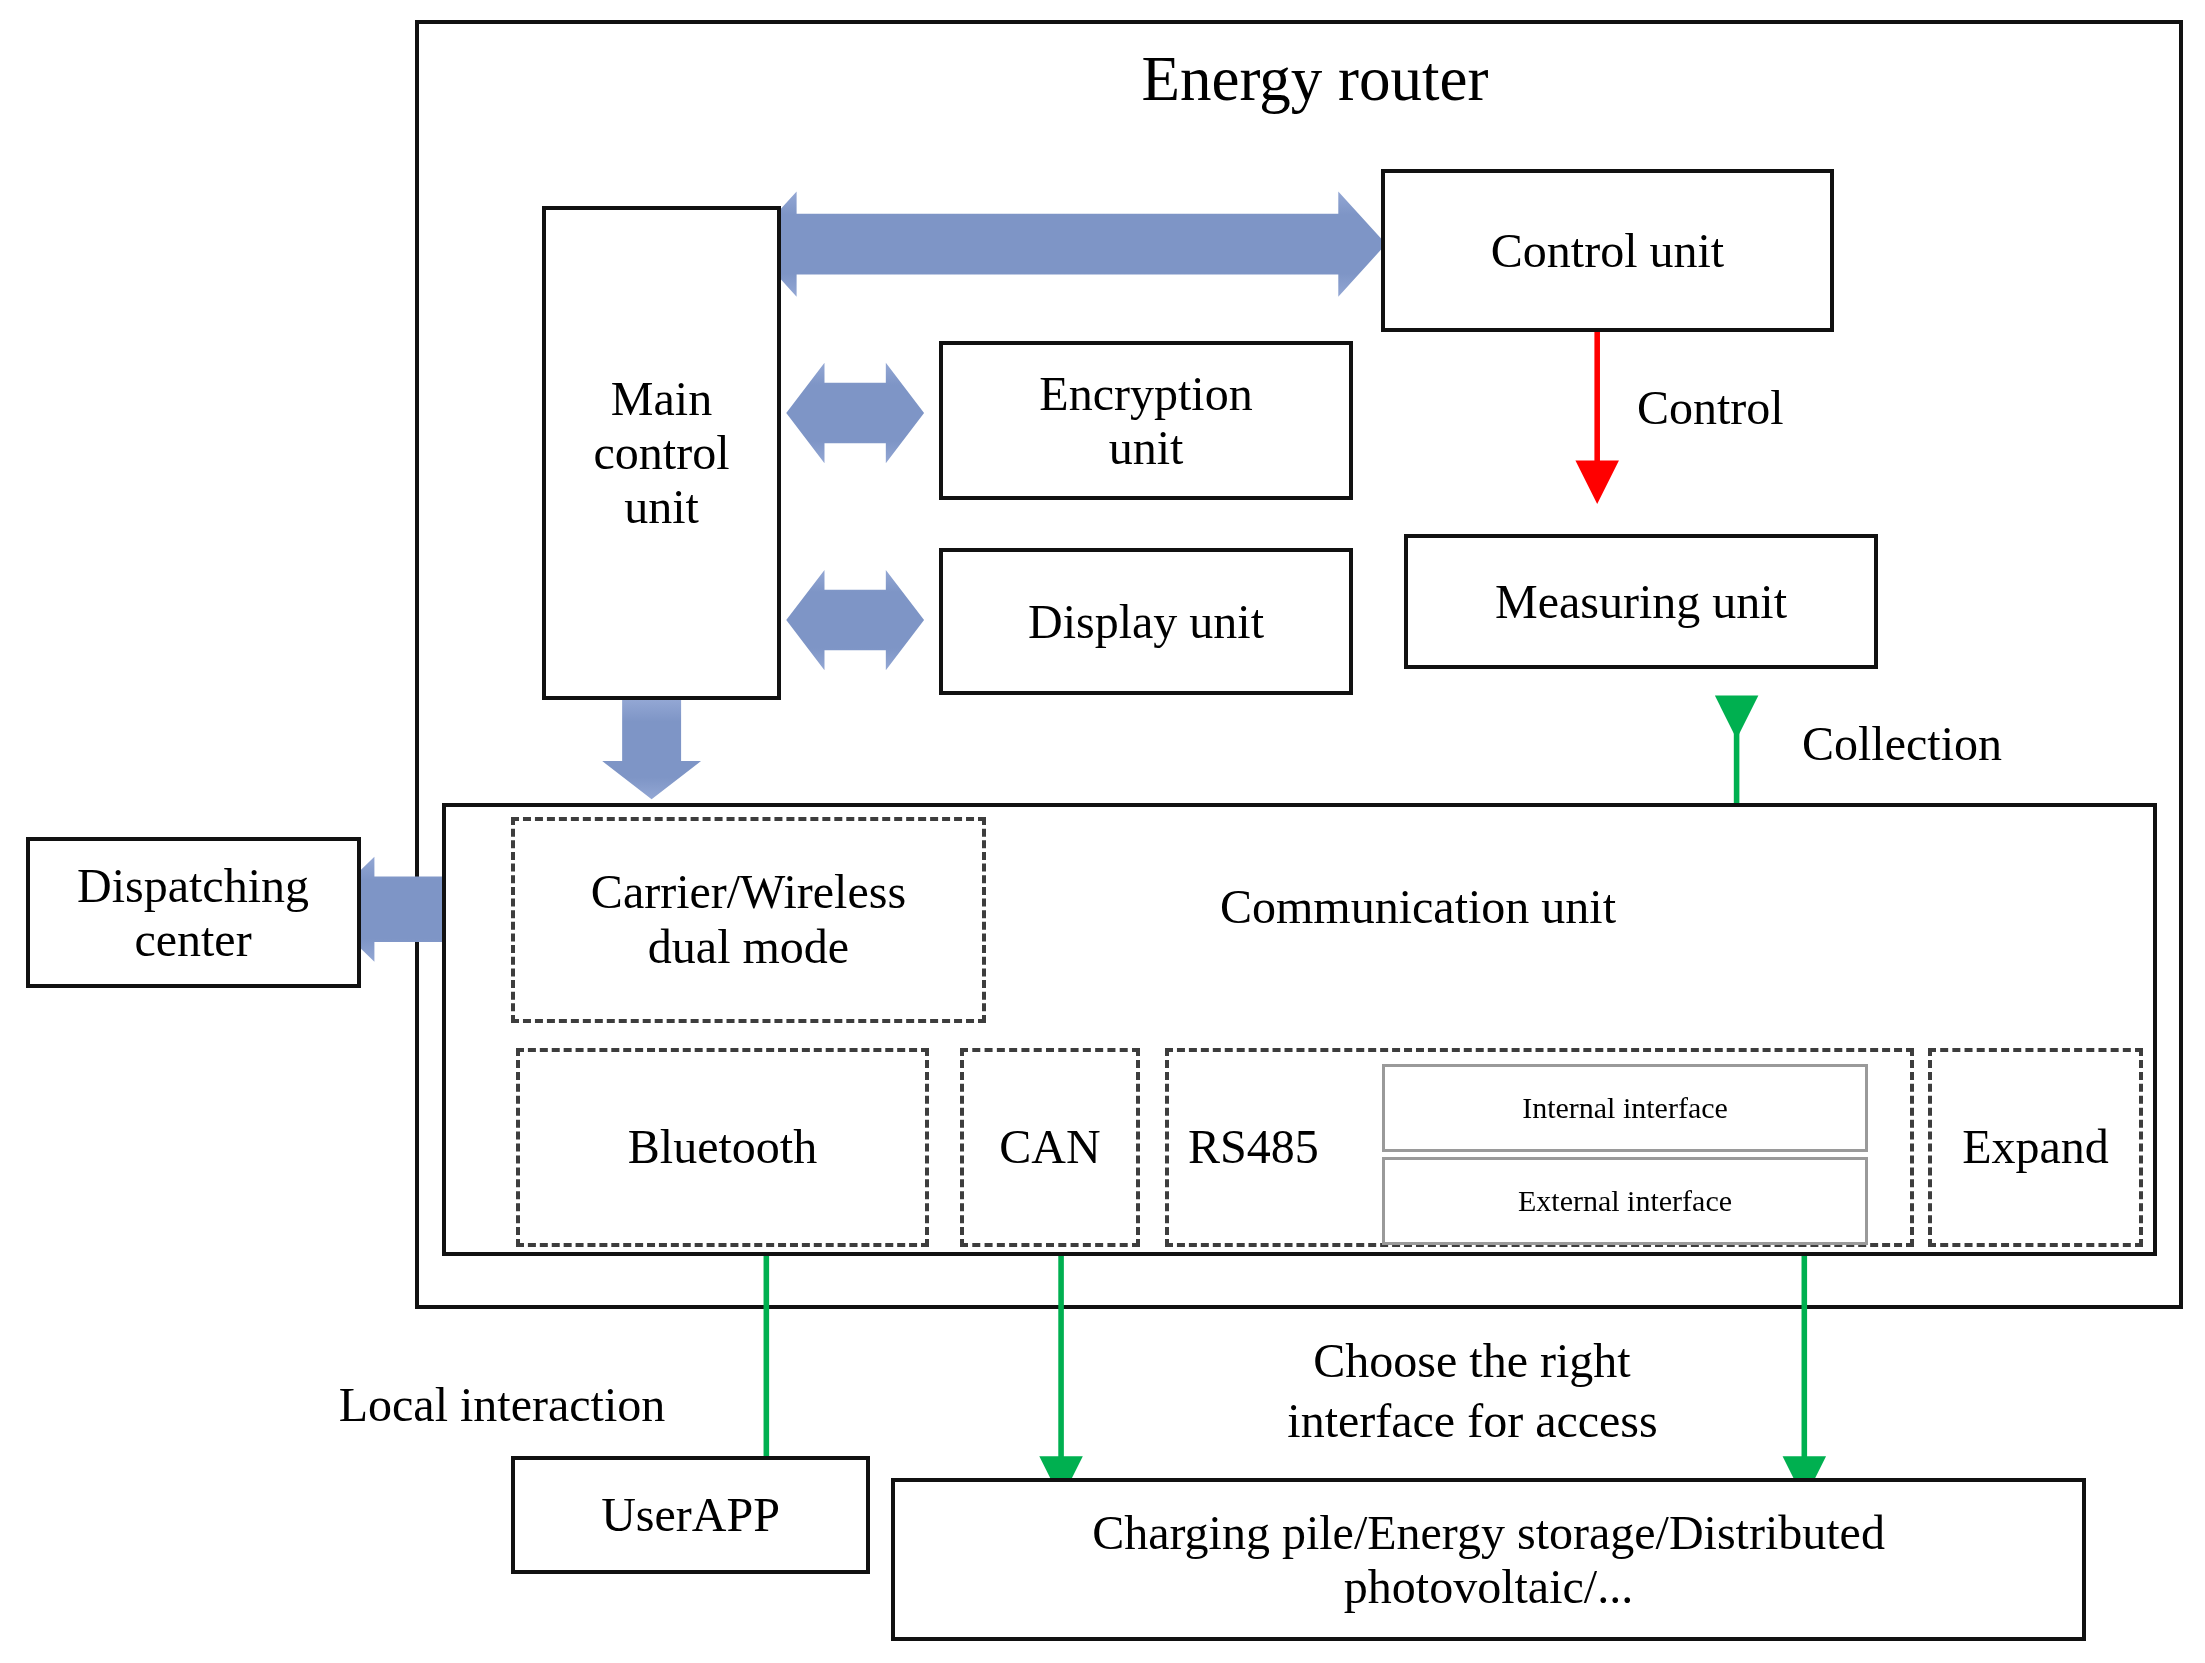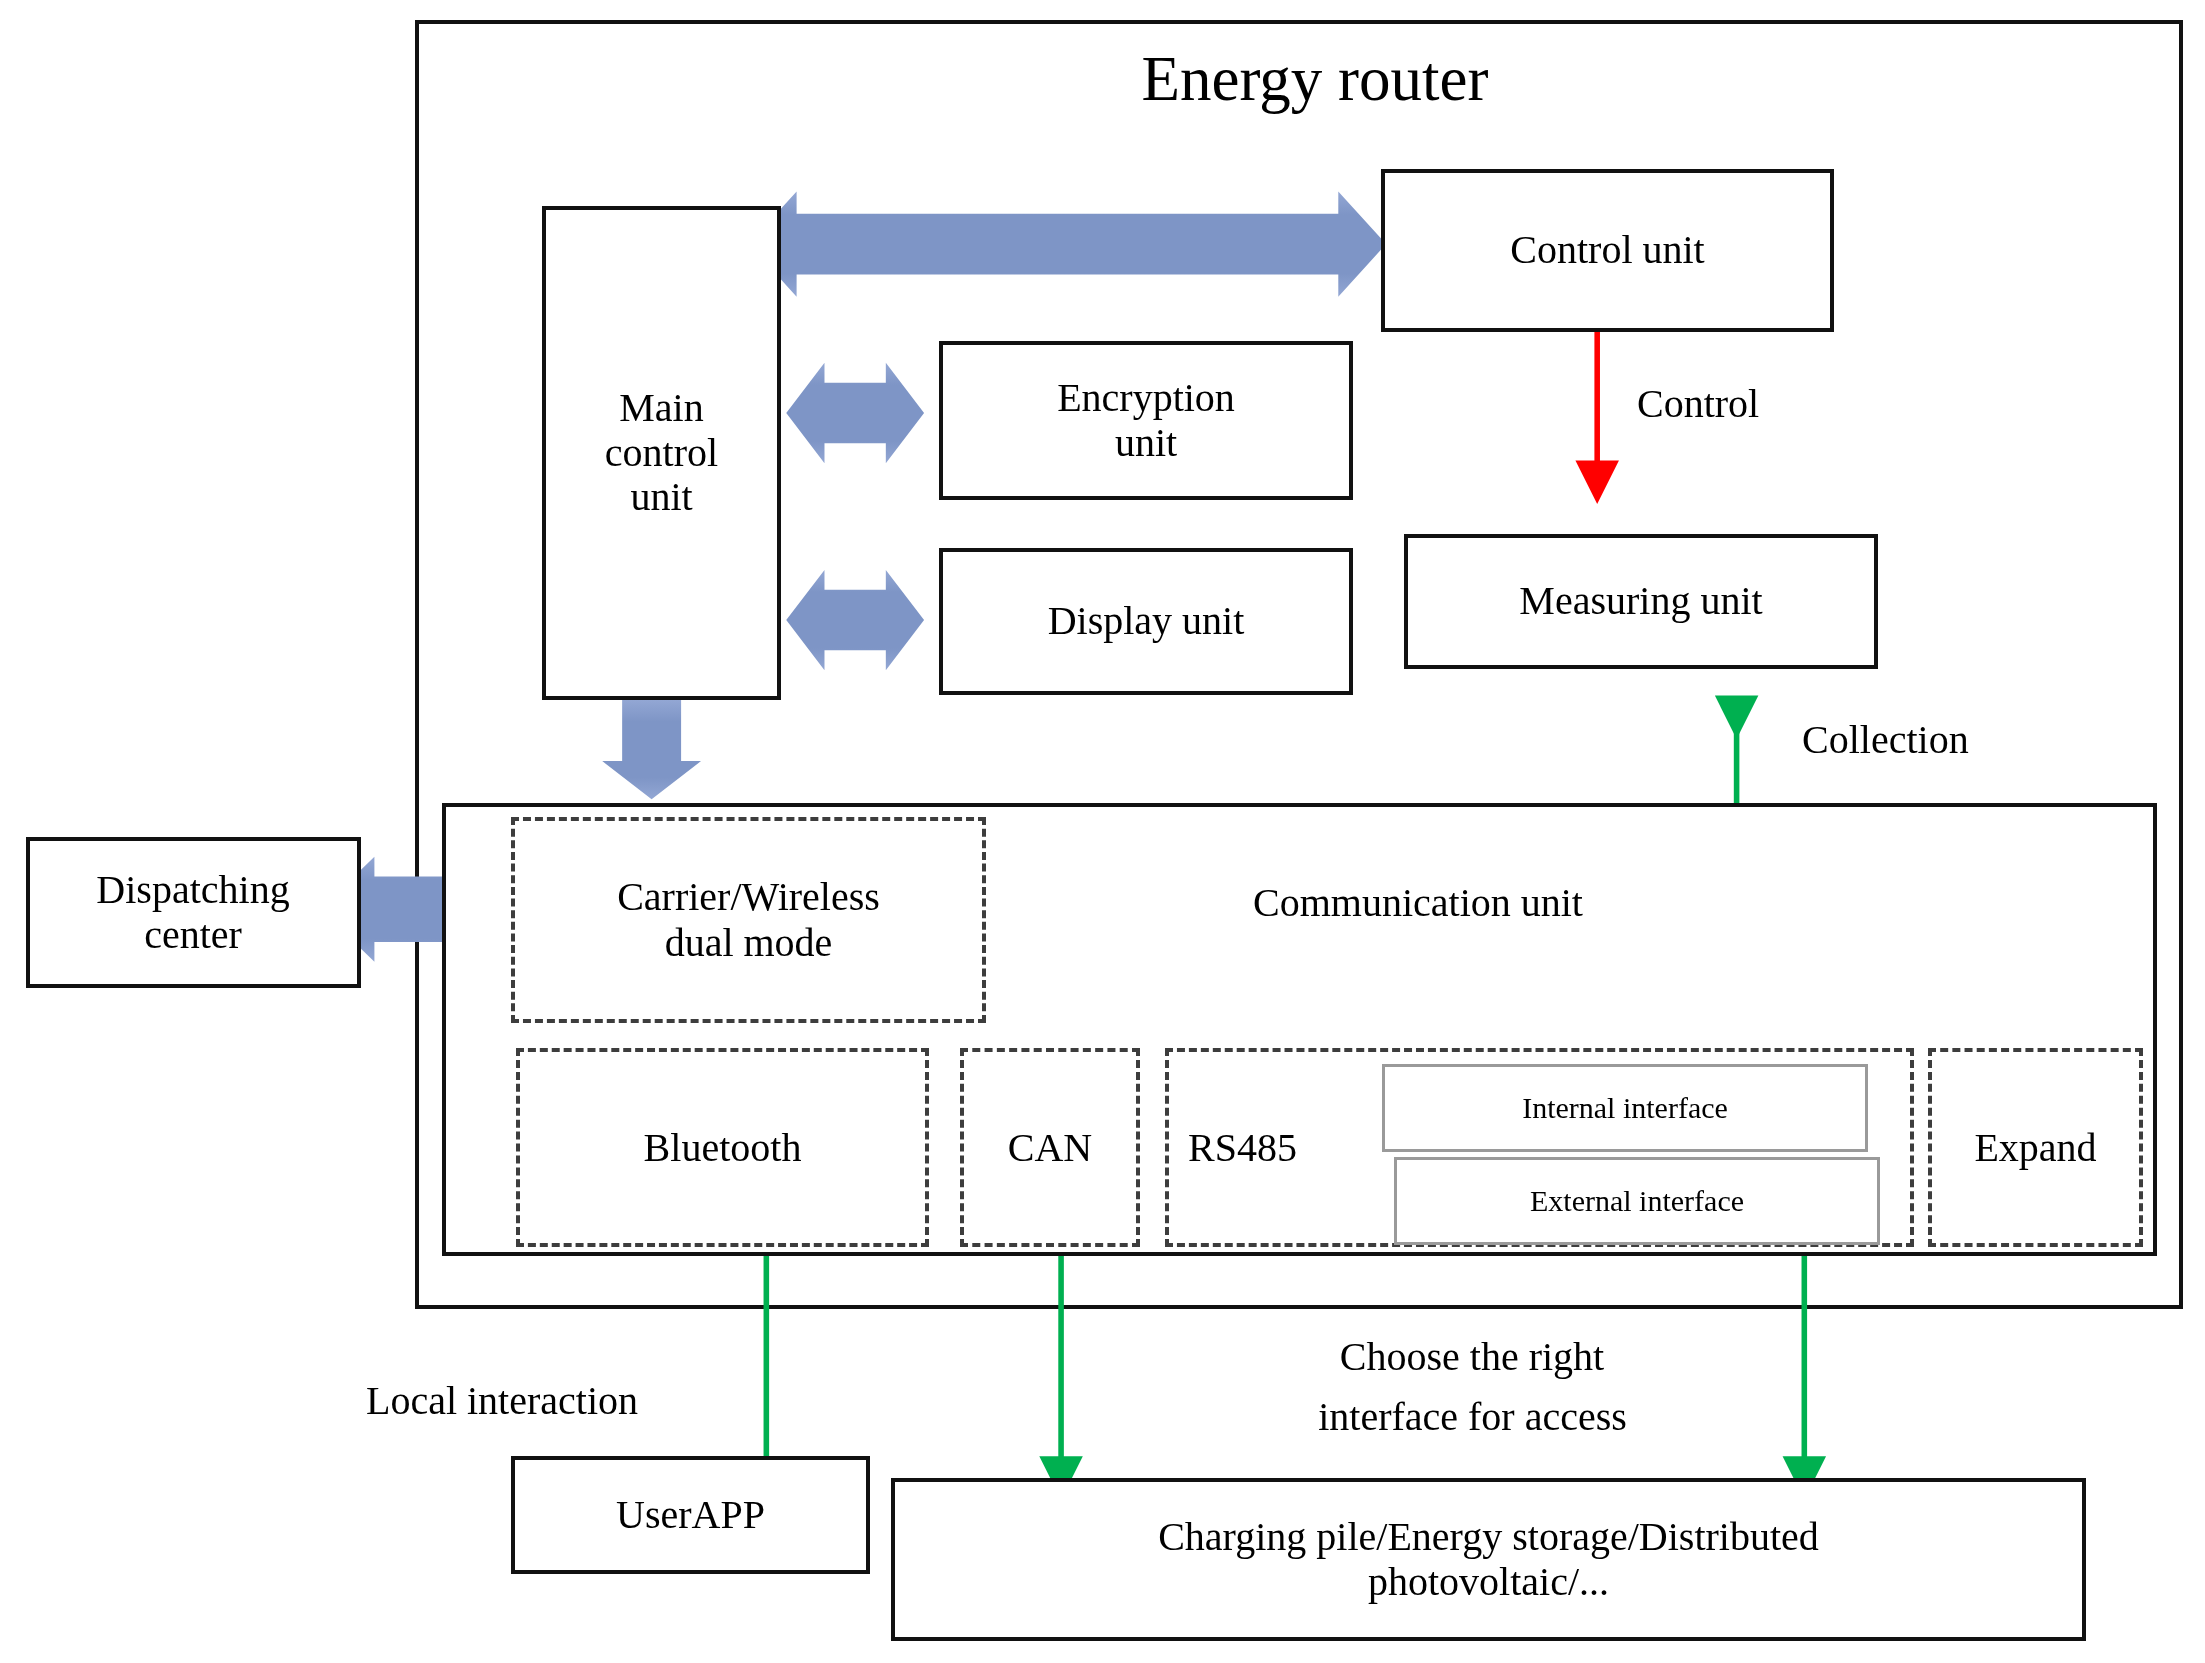--- a/index.html
+++ b/index.html
@@ -10,21 +10,21 @@
 
   .box{position:absolute;box-sizing:border-box;background:#fff;
        border:4px solid #111;display:flex;align-items:center;
        justify-content:center;text-align:center;line-height:1.12;}
   .box.light{border:3.2px solid #9a9a9a;}
   .dashed{position:absolute;box-sizing:border-box;background:transparent;
           border:4px dashed #3d3d3d;display:flex;align-items:center;
           justify-content:center;text-align:center;line-height:1.14;}
   .plain{position:absolute;text-align:center;line-height:1.14;}
   .t-58{font-size:30px;}
-  .t-60{font-size:40px;}
+  .t-60{font-size:48px;}
   .t-62{font-size:63px;}
 
   svg.layer{position:absolute;left:0;top:0;width:2205px;height:1664px;
             pointer-events:none;overflow:visible;}
 </style>
 </head>
 <body>
 
 <div id="stage">
 
@@ -143,21 +143,21 @@
 
   <div class="dashed t-60" style="left:1165px;top:1048px;width:749px;height:199px;
               justify-content:flex-start;padding-left:19px;">
     <span>RS485</span>
   </div>
 
   <div class="box light t-58" style="left:1382px;top:1064px;width:486px;height:88px;">
     <span>Internal interface</span>
   </div>
 
-  <div class="box light t-58" style="left:1382px;top:1157px;width:486px;height:88px;margin-left:12px;">
+  <div class="box light t-58" style="left:1382px;top:1157px;width:486px;height:88px;">
     <span>External interface</span>
   </div>
 
   <div class="dashed t-60" style="left:1928px;top:1048px;width:215px;height:199px;">
     <span>Expand</span>
   </div>
 
   <div class="plain t-60" style="left:263px;top:1378px;width:478px;">Local interaction</div>
 
   <div class="plain t-60" style="left:1193px;top:1334px;width:558px;">Choose the right</div>

